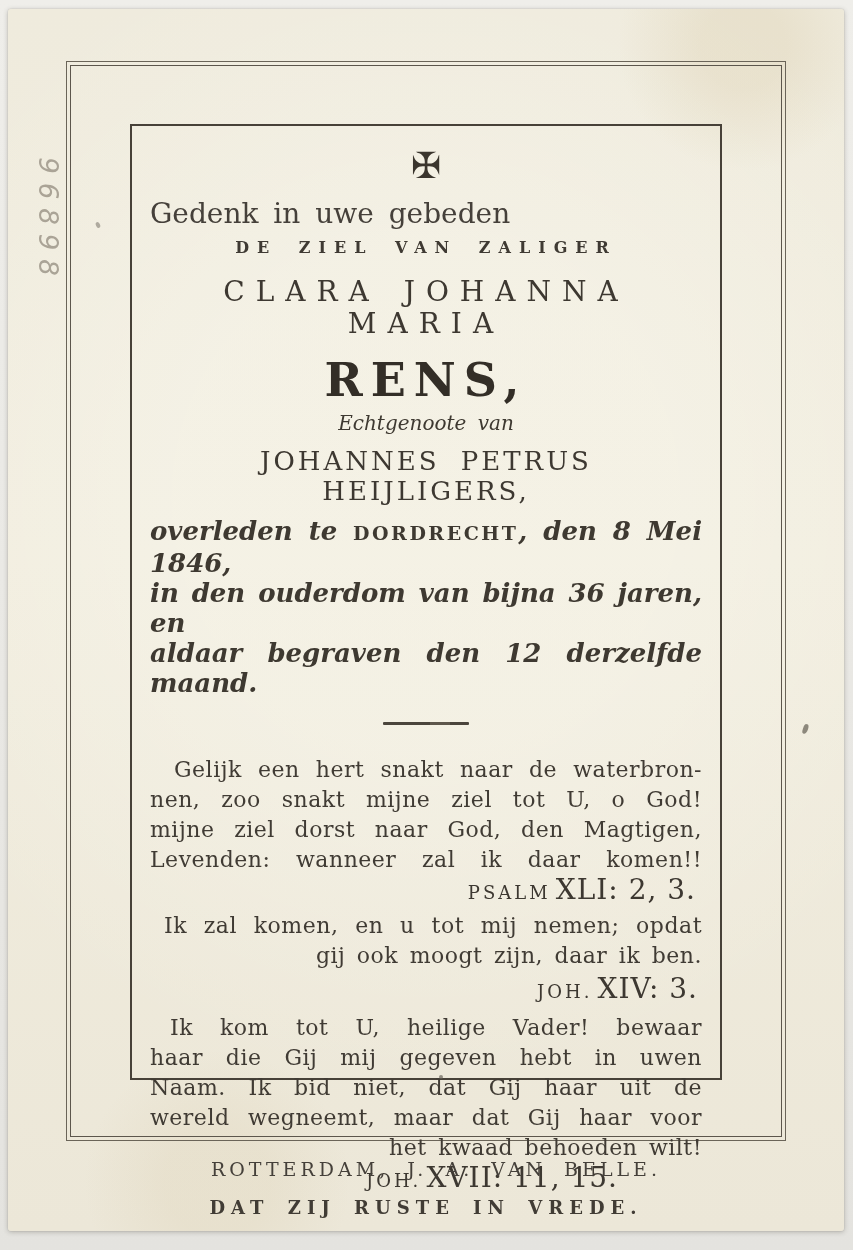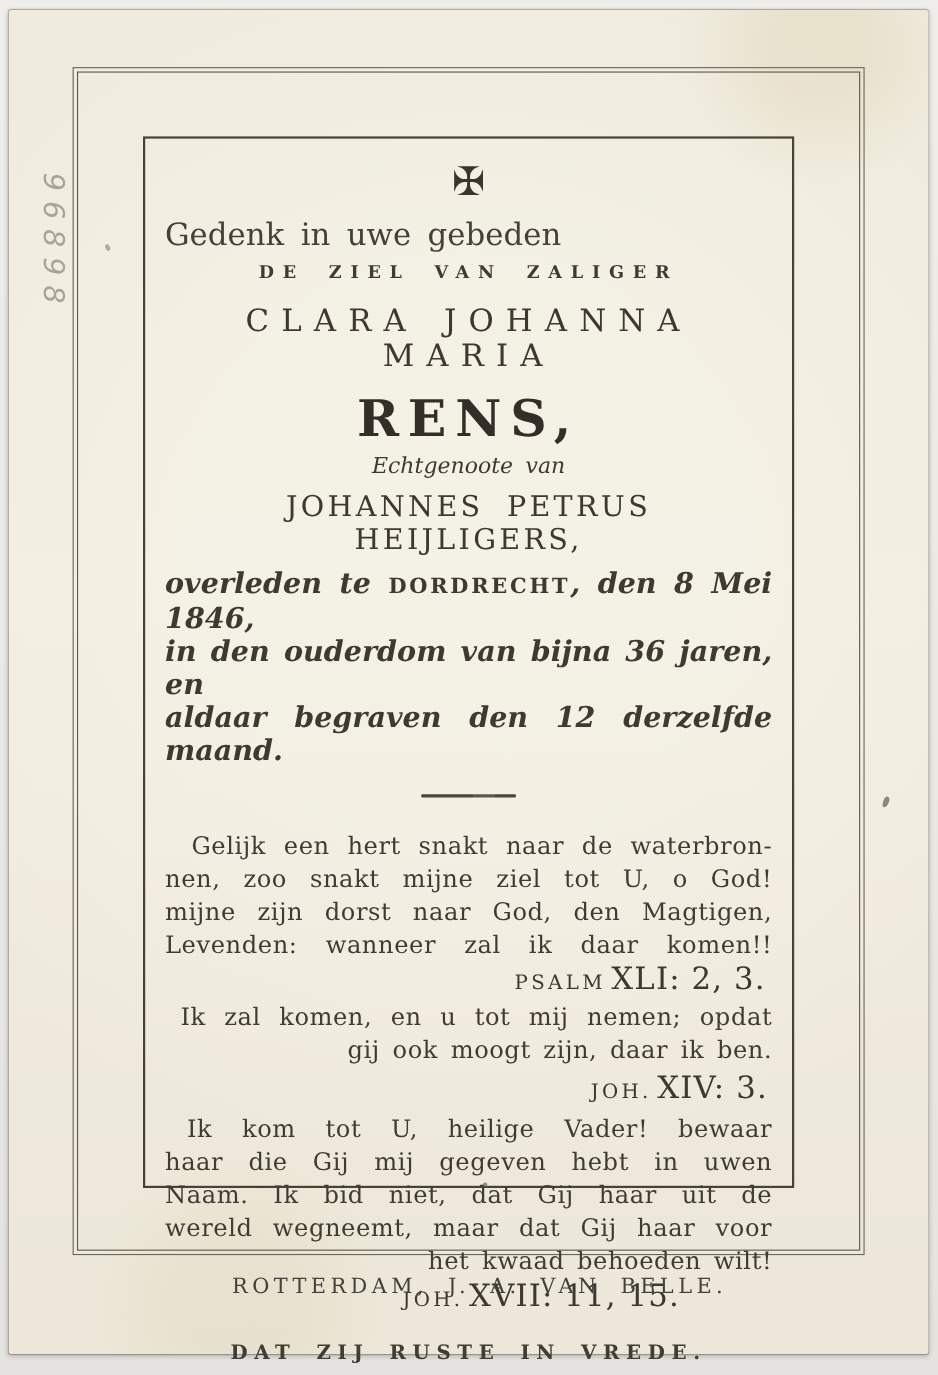--- a/index.html
+++ b/index.html
@@ -114,21 +114,21 @@
   .ind-20{padding-left:20px;}
   .ref{
     text-align:right;line-height:30px;color:#3d3831;white-space:nowrap;
   }
   .ref .book{font-size:18px;letter-spacing:3px;}
   .ref .verse{font-size:28px;letter-spacing:1px;}
   .ref-1{margin-top:0;padding-right:6px;}
   .ref-2{margin-top:3px;padding-right:4px;}
   .ref-3{margin-top:0;padding-right:84px;}
   .closing{
-    margin-top:22px;text-align:center;
+    margin-top:0;text-align:center;
     font-size:18px;line-height:22px;font-weight:bold;
     letter-spacing:6px;word-spacing:6px;color:#413c35;
   }
   .printer{
     position:absolute;left:10px;top:1148px;width:100%;
     text-align:center;
     font-size:19px;line-height:24px;
     letter-spacing:4px;word-spacing:8px;color:#45403a;
   }
   
@@ -168,21 +168,21 @@
           <div class="jline"><span>overleden te </span><span class="place">DORDRECHT</span><span>, den 8 Mei 1846,</span></div>
           <div class="jline">in den ouderdom van bijna 36 jaren, en</div>
           <div class="jline">aldaar begraven den 12 derzelfde maand.</div>
         </div>
 
         <div class="divider"></div>
 
         <div class="quote q1">
           <div class="jline ind-24">Gelijk een hert snakt naar de waterbron-</div>
           <div class="jline">nen, zoo snakt mijne ziel tot U, o God!</div>
-          <div class="jline">mijne zijn dorst naar God, den Magtigen,</div>
+          <div class="jline">mijne ziel dorst naar God, den Magtigen,</div>
           <div class="jline">Levenden: wanneer zal ik daar komen!!</div>
         </div>
         <div class="ref ref-1">
           <span class="book">PSALM</span>
           <span class="verse">XLI: 2, 3.</span>
         </div>
 
         <div class="quote q2">
           <div class="jline ind-14">Ik zal komen, en u tot mij nemen; opdat</div>
           <div class="pline">gij ook moogt zijn, daar ik ben.</div>

